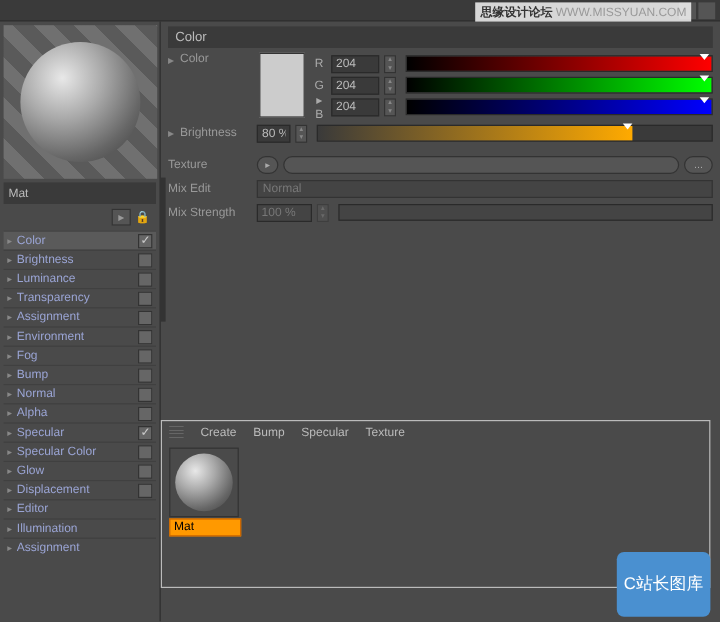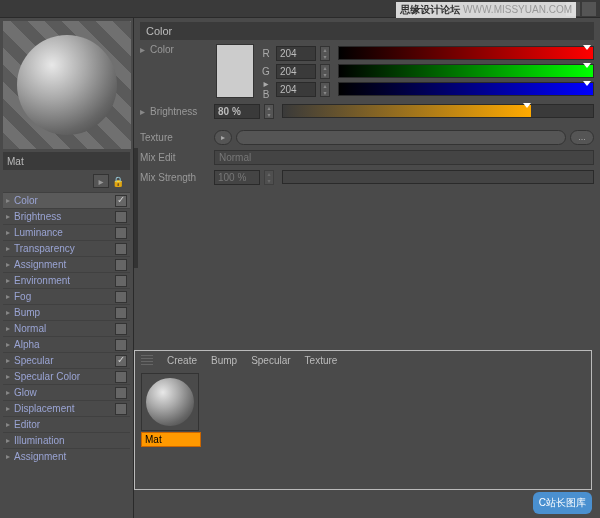--- a/index.html
+++ b/index.html
@@ -1,21 +1,21 @@
 <!DOCTYPE html>
 <html><head>
 <meta charset="utf-8">
 <style>
 * { box-sizing: border-box; margin: 0; padding: 0; font-family: Arial, sans-serif; }
 body { background: #4a4a4a; width: 600px; height: 518px; overflow: hidden; color: #999; font-size: 10px; position: relative; }
 .titlebar { height: 18px; background: #3a3a3a; border-bottom: 1px solid #2a2a2a; display: flex; align-items: center; justify-content: flex-end; padding: 0 4px; gap: 2px; }
 .titlebar-icon { width: 14px; height: 14px; background: #555; display: inline-block; }
 .watermark-top { position: absolute; top: 2px; right: 24px; font-size: 10px; color: #999; background: rgba(255,255,255,0.8); padding: 1px 4px; z-index: 100; text-align: center; }
 .watermark-top .cn { color: #333; font-weight: bold; }
-.watermark-bot { position: absolute; bottom: 4px; right: 8px; font-size: 10px; color: #fff; background: #4a90d0; padding: 4px 6px; border-radius: 6px; z-index: 100; }
+.watermark-bot { position: absolute; bottom: 4px; right: 8px; font-size: 14px; color: #fff; background: #4a90d0; padding: 18px 6px; border-radius: 6px; z-index: 100; }
 .main { display: flex; height: 500px; }
 .left { width: 134px; background: #4a4a4a; border-right: 1px solid #2a2a2a; }
 .preview { width: 128px; height: 128px; margin: 3px; background: repeating-linear-gradient(45deg, #5a5a5a 0 12px, #707070 12px 24px); position: relative; display: flex; align-items: center; justify-content: center; }
 .sphere { width: 100px; height: 100px; border-radius: 50%; background: radial-gradient(circle at 35% 30%, #e8e8e8 0%, #aaa 35%, #666 70%, #3a3a3a 100%); }
 .mat-name-row { height: 18px; background: #3a3a3a; display: flex; align-items: center; padding: 0 4px; color: #bbb; margin: 0 3px; }
 .nav-row { height: 18px; display: flex; align-items: center; justify-content: flex-end; padding: 0 4px; gap: 3px; margin: 2px 3px; }
 .nav-btn { width: 16px; height: 14px; background: #555; border: 1px solid #333; display: flex; align-items: center; justify-content: center; cursor: pointer; }
 .lock-icon { width: 14px; height: 14px; display: flex; align-items: center; justify-content: center; }
 .channel-list { margin: 0 3px; }
 .channel-row { height: 16px; display: flex; align-items: center; padding: 0 3px; border-top: 1px solid #404040; }
@@ -217,21 +217,21 @@
             </div>
         </div>
       </div>
     </div>
 
     <div class="prop-row">
       <div class="prop-lbl">
           <span class="exp">▸</span>
           <span>Brightness</span>
         </div>
-      <input class="num-input" style="width: 46px; font-weight: bold;" value="80 %">
+      <input class="num-input" style="width: 28px;" value="80 %">
       <div class="spinner">
           <div>▴</div>
           <div>▾</div>
         </div>
       <div class="gradient y">
           <div class="bar"></div>
           <div class="marker"></div>
         </div>
     </div>
 

